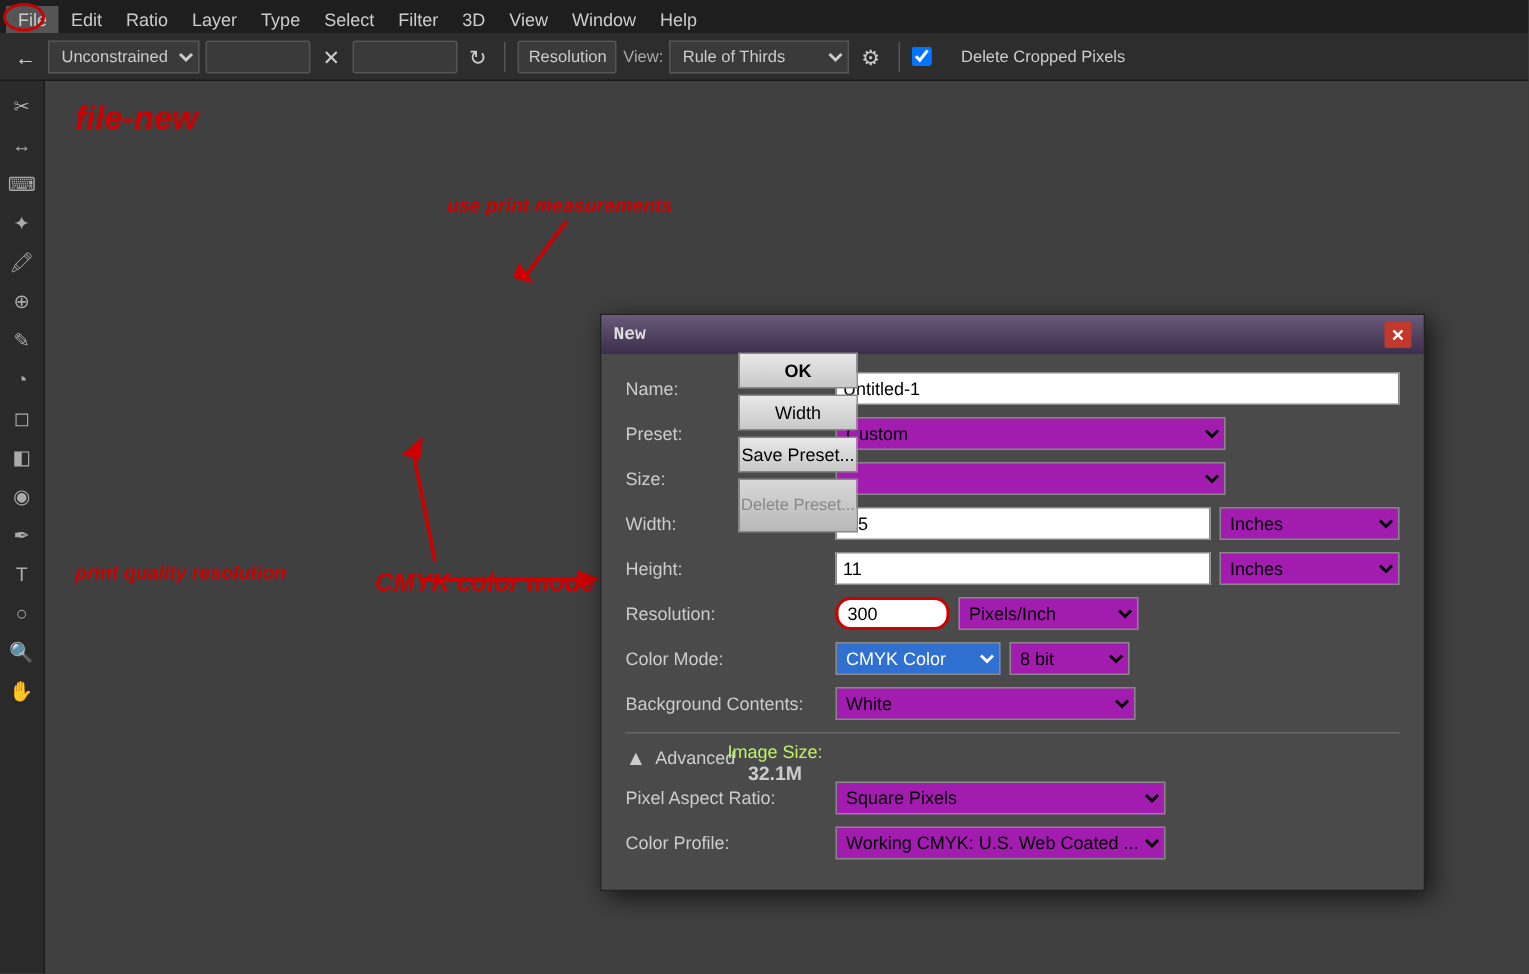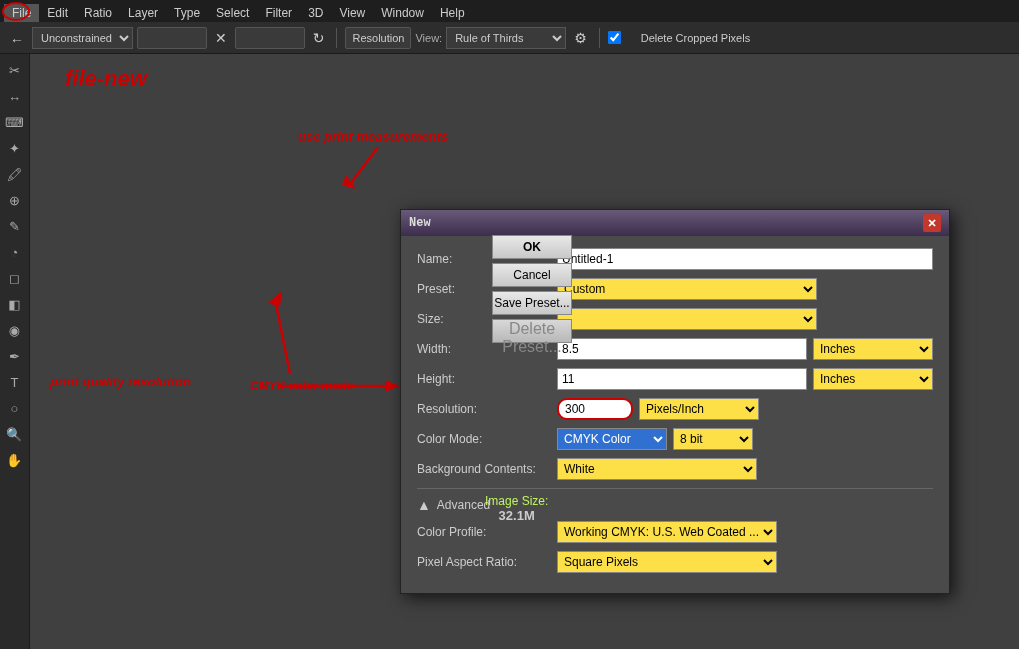--- a/index.html
+++ b/index.html
@@ -184,21 +184,21 @@
     .dialog-input {
       background: #ffffff;
       border: 1px solid #888;
       color: #000;
       font-size: 12px;
       height: 22px;
       padding: 0 4px;
       flex: 1;
     }
     .dialog-select {
-      background: #fde047;
+      background: #a21caf;
       border: 1px solid #888;
       color: #000;
       font-size: 12px;
       height: 22px;
       padding: 0 2px;
     }
     .btn-ok {
       background: linear-gradient(to bottom, #e8e8e8, #c8c8c8);
       border: 1px solid #888;
       color: #000;
@@ -223,23 +223,23 @@
       color: #000;
       font-size: 12px;
       width: 80px;
       height: 24px;
       cursor: pointer;
     }
     .btn-delete-preset {
       background: linear-gradient(to bottom, #d8d8d8, #b8b8b8);
       border: 1px solid #888;
       color: #888;
-      font-size: 16px;
+      font-size: 11px;
       width: 80px;
-      height: 24px;
+      height: 36px;
       cursor: pointer;
     }
     .advanced-section {
       border-top: 1px solid #666;
       padding-top: 8px;
       margin-top: 4px;
     }
     .advanced-toggle {
       display: flex;
       align-items: center;
@@ -321,21 +321,21 @@
   <button class="tool-btn">✒</button>
   <button class="tool-btn">T</button>
   <button class="tool-btn">○</button>
   <button class="tool-btn">🔍</button>
   <button class="tool-btn">✋</button>
 </div>
 
 <div class="canvas-area">
 
   <div style="position:absolute;top:12px;left:20px;">
-    <span style="color:#cc0000;font-size:22px;font-weight:bold;font-style:italic;margin-left:15px;">file-new</span>
+    <span style="color:#cc0000;font-size:22px;font-weight:bold;font-style:italic;">file-new</span>
   </div>
 
   <div style="position:absolute;top:320px;left:20px;">
     <span style="color:#cc0000;font-size:13px;font-weight:bold;font-style:italic;">print quality resolution</span>
     
     <svg style="position:absolute;top:2px;left:230px;width:120px;height:20px;" viewBox="0 0 120 20">
       <line x1="0" y1="10" x2="105" y2="10" stroke="#cc0000" stroke-width="2.5"></line>
       <polygon points="105,4 120,10 105,16" fill="#cc0000"></polygon>
     </svg>
   </div>
@@ -343,21 +343,21 @@
   <div style="position:absolute;top:75px;left:268px;">
     <span style="color:#cc0000;font-size:13px;font-weight:bold;font-style:italic;">use print measurements</span>
     
     <svg style="position:absolute;top:18px;left:40px;width:60px;height:50px;" viewBox="0 0 60 50">
       <line x1="40" y1="0" x2="10" y2="40" stroke="#cc0000" stroke-width="2.5"></line>
       <polygon points="4,38 18,42 8,28" fill="#cc0000"></polygon>
     </svg>
   </div>
 
   <div style="position:absolute;top:325px;left:220px;">
-    <span style="color:#cc0000;font-size:12px;font-weight:bold;font-style:italic;">CMYK color mode</span>
+    <span style="color:#cc0000;font-size:17px;font-weight:bold;font-style:italic;">CMYK color mode</span>
     
     <svg style="position:absolute;top:-90px;left:10px;width:60px;height:90px;" viewBox="0 0 60 90">
       <line x1="30" y1="85" x2="15" y2="10" stroke="#cc0000" stroke-width="2.5"></line>
       <polygon points="8,14 22,2 20,18" fill="#cc0000"></polygon>
     </svg>
   </div>
 
   <div class="dialog">
 
     <div class="dialog-titlebar">
@@ -429,41 +429,41 @@
         </select>
       </div>
 
       <div class="advanced-section">
         <div class="advanced-toggle">
           <span style="font-size:14px;">▲</span>
           <span>Advanced</span>
         </div>
 
         <div class="dialog-row">
+          <span class="dialog-label">Pixel Aspect Ratio:</span>
+          <select class="dialog-select" style="width:220px;">
+            <option>Square Pixels</option>
+          </select>
+        </div>
+
+        <div class="dialog-row">
           <span class="dialog-label">Color Profile:</span>
           <select class="dialog-select" style="width:220px;">
             <option>Working CMYK: U.S. Web Coated ...</option>
           </select>
         </div>
-
-        <div class="dialog-row">
-          <span class="dialog-label">Pixel Aspect Ratio:</span>
-          <select class="dialog-select" style="width:220px;">
-            <option>Square Pixels</option>
-          </select>
-        </div>
       </div>
 
     </div>
   </div>
 
   <div style="position:absolute;top:181px;left:462px;">
     <button class="btn-ok">OK</button>
     <br>
-    <button class="btn-cancel" style="margin-top:4px;">Cancel</button>
+    <button class="btn-cancel" style="margin-top:4px;">Width</button>
     <br>
     <button class="btn-save-preset" style="margin-top:4px;">Save Preset...</button>
     <br>
     <button class="btn-delete-preset" style="margin-top:4px;">Delete Preset...</button>
   </div>
 
   <div style="position:absolute;top:440px;left:455px;text-align:center;">
     <div style="color:#bef264;font-size:12px;">Image Size:</div>
     <div style="color:#ccc;font-size:13px;font-weight:bold;">32.1M</div>
   </div>

